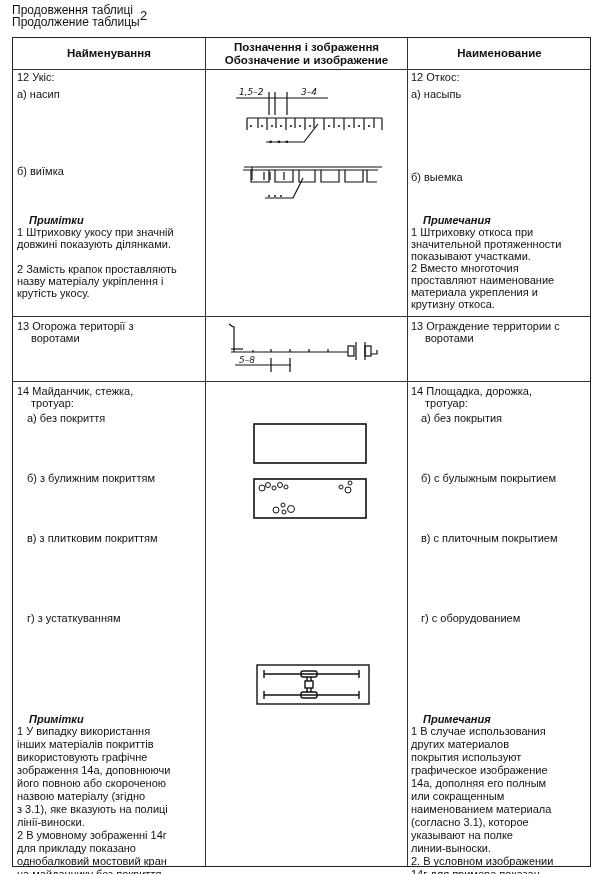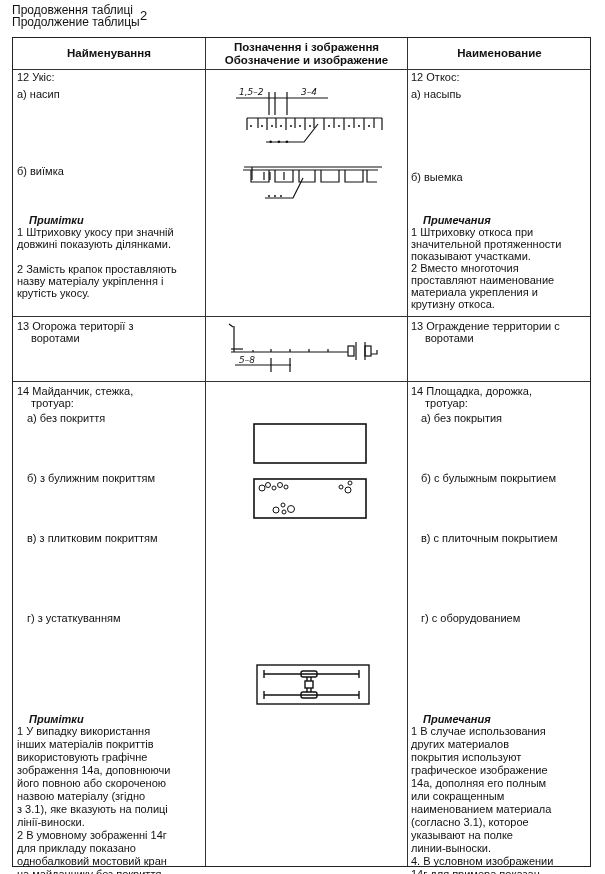--- a/index.html
+++ b/index.html
@@ -228,18 +228,18 @@
       <div>1 В случае использования</div>
       <div>других материалов</div>
       <div>покрытия используют</div>
       <div>графическое изображение</div>
       <div>14а, дополняя его полным</div>
       <div>или сокращенным</div>
       <div>наименованием материала</div>
       <div>(согласно 3.1), которое</div>
       <div>указывают на полке</div>
       <div>линии-выноски.</div>
-      <div>4. В условном изображении</div>
+      <div>2. В условном изображении</div>
       <div>14г для примера показан</div>
 
     </div>
   </div>
 </div>
 
 </body></html>

